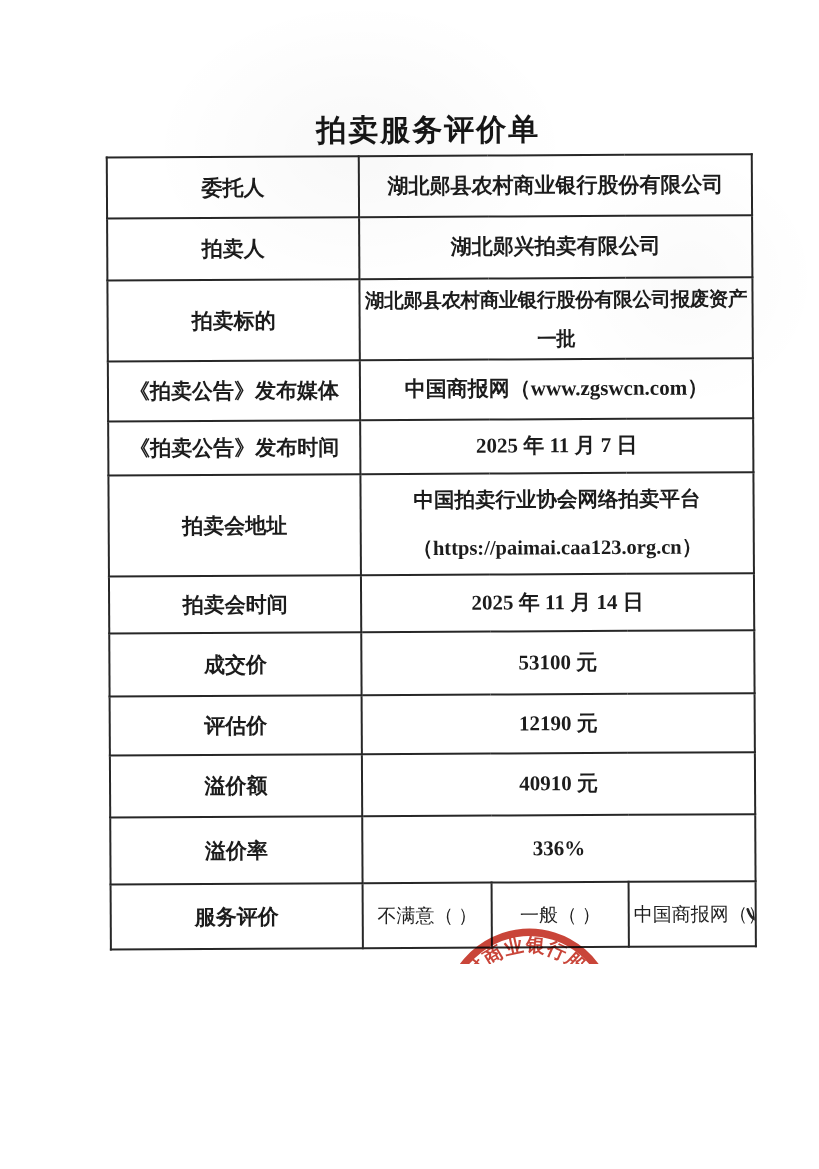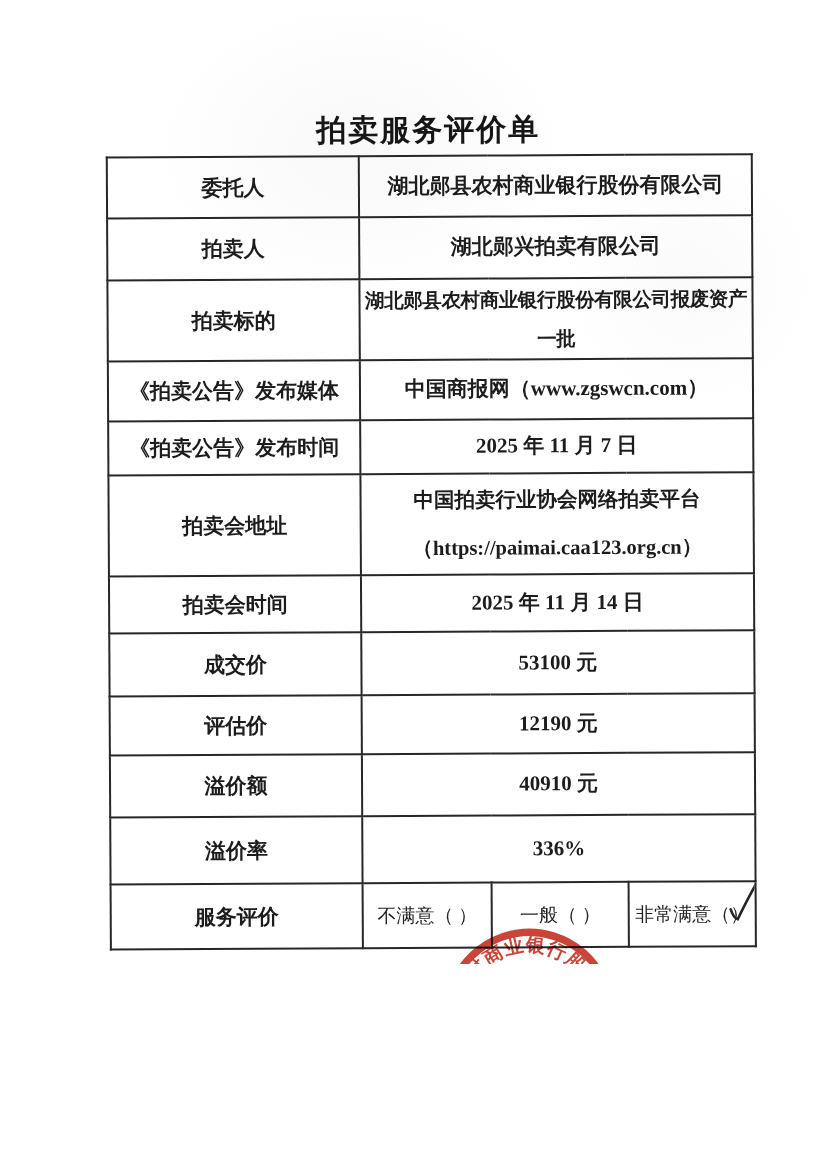--- a/index.html
+++ b/index.html
@@ -148,21 +148,21 @@
       <tbody>
         <tr id="rating-row">
           <td class="cell-label">服务评价</td>
           <td class="cell-rating">
             <span>不满意（ ）</span>
           </td>
           <td class="cell-rating">
             <span>一般（ ）</span>
           </td>
           <td class="cell-rating">
-            <span>非常满意（</span><span class="tickwrap"><span>）</span><svg class="tick-svg" width="40" height="52" viewBox="0 0 40 52">
+            <span>中国商报网（</span><span class="tickwrap"><span>）</span><svg class="tick-svg" width="40" height="52" viewBox="0 0 40 52">
               <path d="M6 34 Q9 43 13 44 Q19 31 34 4" fill="none" stroke="#262626" stroke-width="2.6" stroke-linecap="round"></path>
             </svg></span>
           </td>
         </tr>
       </tbody>
     </table>
 
     <div class="footer-sign">评价人（委托人）签章：</div>
 
     <svg class="seal" width="190" height="190" viewBox="-95 -95 190 190">

